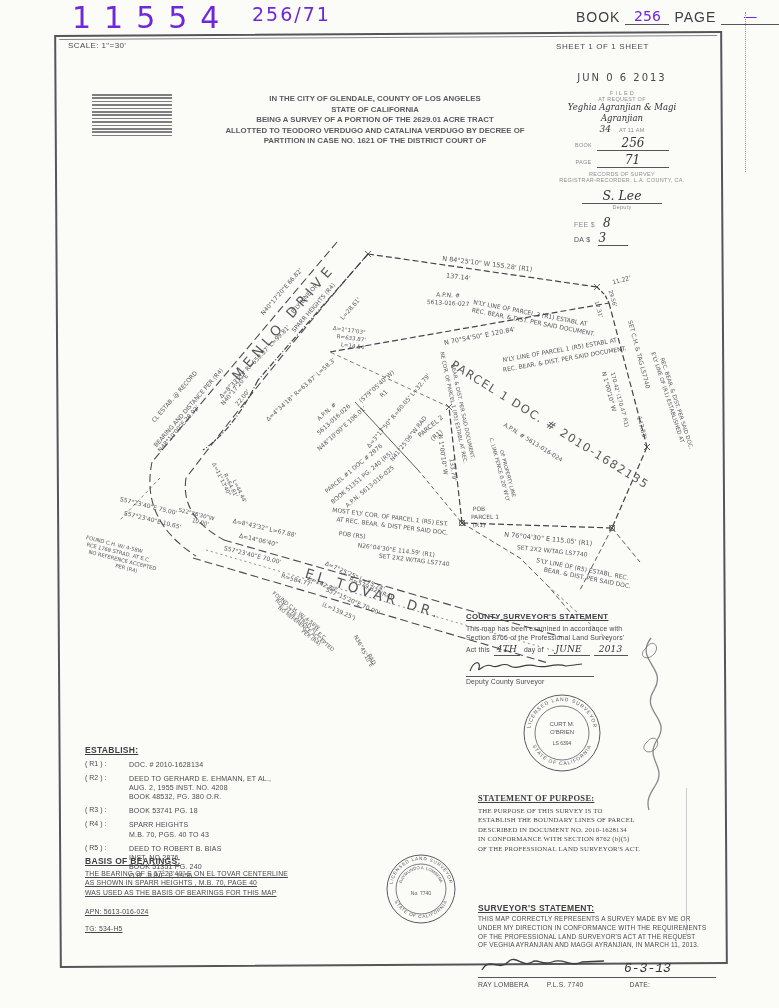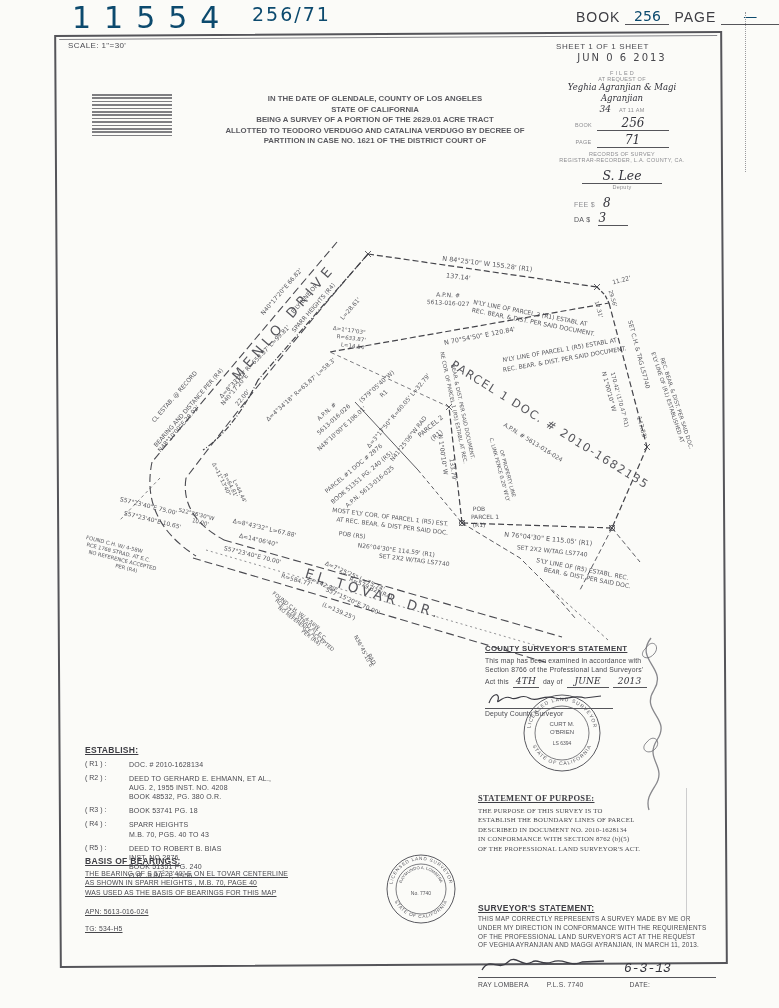--- a/index.html
+++ b/index.html
@@ -1,19 +1,19 @@
 <!DOCTYPE html>
 <html><head>
 <meta charset="utf-8">
 <style>
   html,body{margin:0;padding:0;background:#ffffff;}
   .page{position:relative;width:779px;height:1008px;background:#fbfbf8;overflow:hidden;
         font-family:"Liberation Sans",sans-serif;color:#46464a;}
   .abs{position:absolute;}
-  .marker{font-family:"DejaVu Sans",sans-serif;color:#0c4a6e;}
+  .marker{font-family:"DejaVu Sans",sans-serif;color:#6d28d9;}
   .hw{font-family:"DejaVu Serif",serif;font-style:italic;color:#33333b;}
   .typ{font-family:"Liberation Sans",sans-serif;color:#4a4a50;}
   .tiny{font-size:5.5px;color:#8d8d91;letter-spacing:.3px;}
   .heading{font-weight:bold;text-decoration:underline;font-size:8.5px;letter-spacing:.3px;color:#3e3e44;}
   .bodytext{font-size:6.8px;line-height:1.38;color:#4a4a50;letter-spacing:.2px;}
   .frame{position:absolute;left:57px;top:33px;width:664px;height:929px;border:2.5px solid #55555a;
          transform:rotate(-0.35deg);background:transparent;}
   .frame::after{content:"";position:absolute;left:3px;right:3px;top:2px;border-top:1px solid #85858a;}
   .uline{border-bottom:1px solid #55555a;display:inline-block;text-align:center;}
   .mapsvg{position:absolute;left:0;top:0;}
@@ -37,31 +37,31 @@
     <span class="marker uline" style="font-size:14px;width:58px;">—</span>
   </div>
   <div class="abs" style="left:745px;top:12px;height:160px;border-left:1px dotted #9a9a9e;"></div>
 
   <div class="frame"></div>
 
   <div class="abs typ" style="left:68px;top:41px;font-size:8px;letter-spacing:.4px;">SCALE: 1"=30'</div>
   <div class="abs typ" style="left:556px;top:42px;font-size:8px;letter-spacing:.6px;">SHEET 1 OF 1 SHEET</div>
 
   <div class="abs" style="left:175px;top:94px;width:400px;text-align:center;">
-    <div class="typ" style="font-size:7.8px;font-weight:bold;color:#5a5a60;line-height:1.35;">IN THE DATE OF GLENDALE, COUNTY OF LOS ANGELES</div>
+    <div class="typ" style="font-size:7.8px;font-weight:bold;color:#5a5a60;line-height:1.35;">IN THE CITY OF GLENDALE, COUNTY OF LOS ANGELES</div>
     <div class="typ" style="font-size:7.8px;font-weight:bold;color:#5a5a60;line-height:1.35;">STATE OF CALIFORNIA</div>
     <div class="typ" style="font-size:7.8px;font-weight:bold;color:#5a5a60;line-height:1.35;">BEING A SURVEY OF A PORTION OF THE 2629.01 ACRE TRACT</div>
     <div class="typ" style="font-size:7.8px;font-weight:bold;color:#5a5a60;line-height:1.35;">ALLOTTED TO TEODORO VERDUGO AND CATALINA VERDUGO BY DECREE OF</div>
     <div class="typ" style="font-size:7.8px;font-weight:bold;color:#5a5a60;line-height:1.35;">PARTITION IN CASE NO. 1621 OF THE DISTRICT COURT OF</div>
   </div>
 
   <div class="abs" style="left:92px;top:94px;width:80px;height:44px;
        background:repeating-linear-gradient(180deg,#55555a 0 1.6px,rgba(0,0,0,0) 1.6px 3.4px);opacity:.75;"></div>
 
-  <div class="abs stampbox" style="left:546px;top:52px;width:152px;">
+  <div class="abs stampbox" style="left:546px;top:72px;width:152px;">
     <div class="marker" style="font-size:10px;letter-spacing:2px;color:#47474c;">JUN 0 6 2013</div>
     <div class="tiny" style="margin-top:7px;">F I L E D</div>
     <div class="tiny">AT REQUEST OF</div>
     <div class="hw" style="font-size:8.5px;text-align:center;line-height:1.25;">Yeghia Agranjian &amp; Magi Agranjian</div>
     <div style="display:flex;gap:8px;align-items:baseline;margin-top:1px;">
       <span class="hw" style="font-size:9px;">34</span>
       <span class="tiny">AT 11 AM</span>
     </div>
     <div style="display:flex;gap:5px;align-items:baseline;margin-top:2px;">
       <span class="tiny">BOOK</span>
@@ -246,21 +246,21 @@
       <text font-size="4.6" fill="#5a5a60" letter-spacing=".8"><textPath href="#stA" startOffset="50%" text-anchor="middle">LICENSED LAND SURVEYOR</textPath></text>
       <text font-size="4.6" fill="#5a5a60" letter-spacing=".8"><textPath href="#stB" startOffset="50%" text-anchor="middle">STATE OF CALIFORNIA</textPath></text>
       <text font-size="4.2" fill="#55555b"><textPath href="#stC" startOffset="50%" text-anchor="middle">RAYMUNDO A. LOMBERA</textPath></text>
       <text y="6" font-size="5" text-anchor="middle" fill="#55555b">No. 7740</text>
     </g>
 
     <path d="M651,638 C634,660 668,668 654,690 C640,712 672,718 657,740 C644,760 668,766 655,786 C650,794 646,800 649,810" fill="none" stroke="#6a6a70" stroke-width="1.3" opacity=".8"></path>
     <path d="M646,648 c6,-10 15,-2 8,6 c-7,8 -17,2 -8,-6 M647,742 c7,-9 15,0 8,7 c-7,7 -16,0 -8,-7" fill="none" stroke="#6a6a70" stroke-width="1" opacity=".8"></path>
   </svg>
 
-  <div class="abs" style="left:466px;top:644px;width:192px;margin-left:19px;">
+  <div class="abs" style="left:466px;top:612px;width:192px;">
     <div class="heading" style="font-size:7.8px;">COUNTY SURVEYOR'S STATEMENT</div>
     <div class="bodytext" style="margin-top:3px;">This map has been examined in accordance with</div>
     <div class="bodytext">Section 8766 of the Professional Land Surveyors'</div>
     <div class="bodytext" style="display:flex;align-items:baseline;gap:4px;">
       <span>Act this</span>
       <span class="hw uline" style="font-size:9px;width:26px;">4TH</span>
       <span>day of</span>
       <span class="hw uline" style="font-size:9px;width:42px;">JUNE</span>
       <span class="hw uline" style="font-size:9px;width:34px;">2013</span>
     </div>

